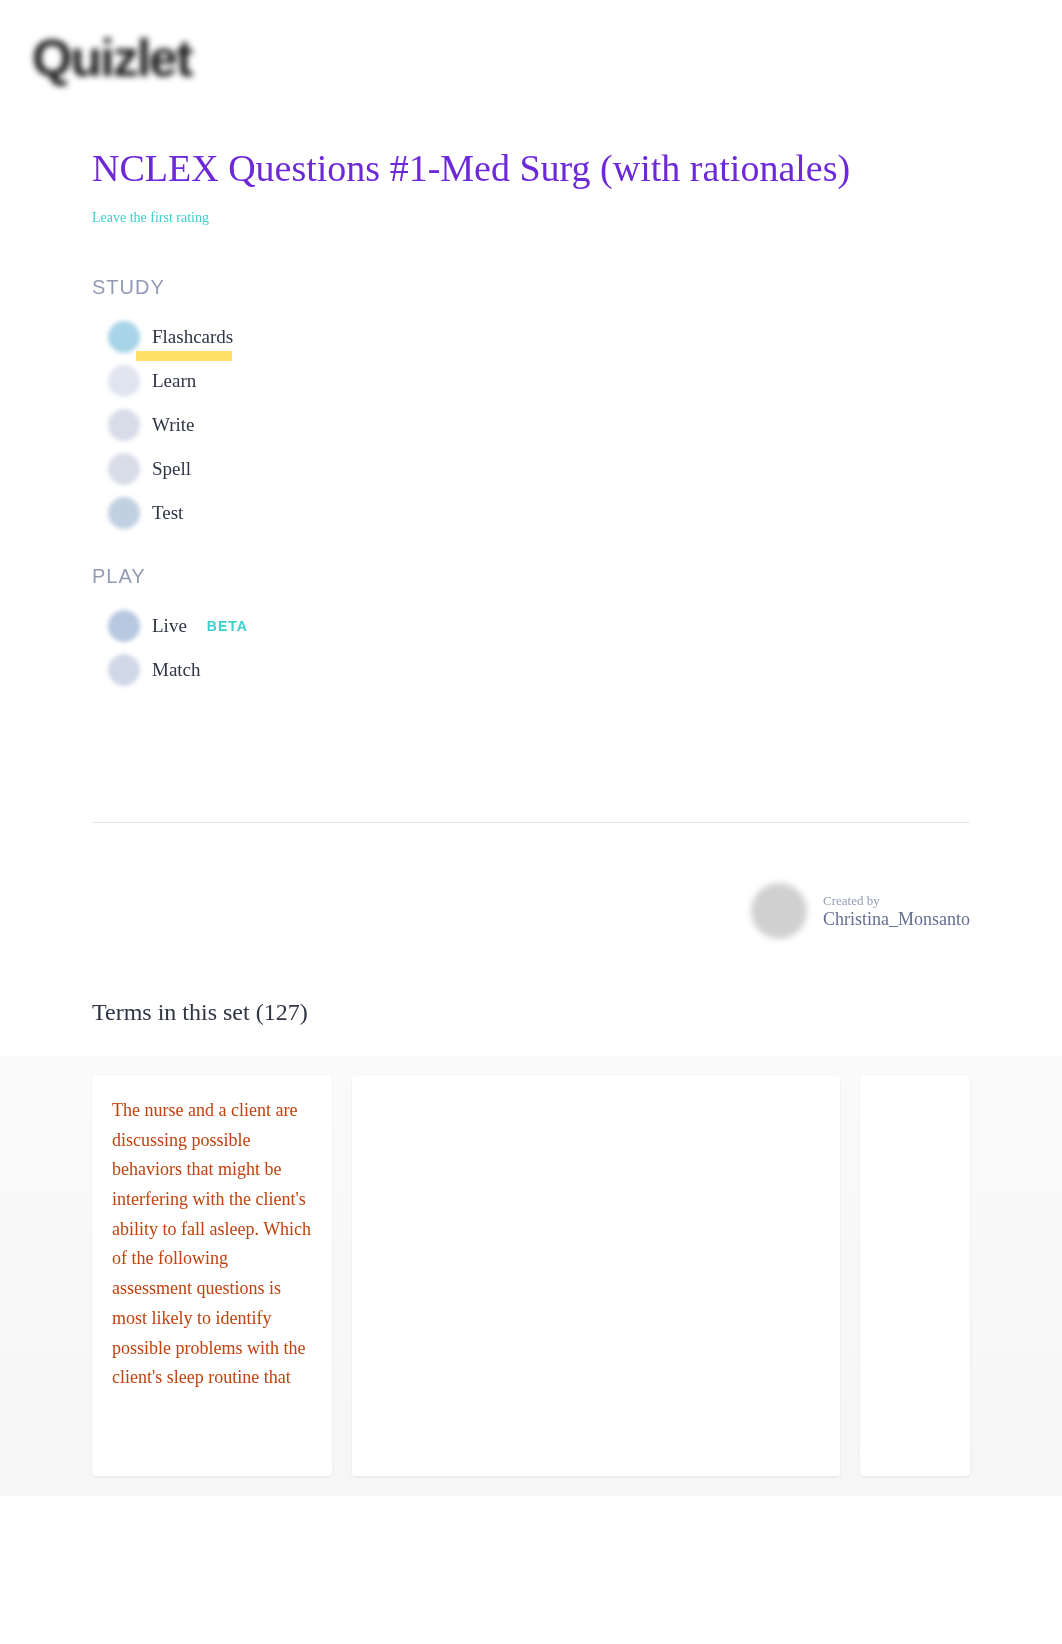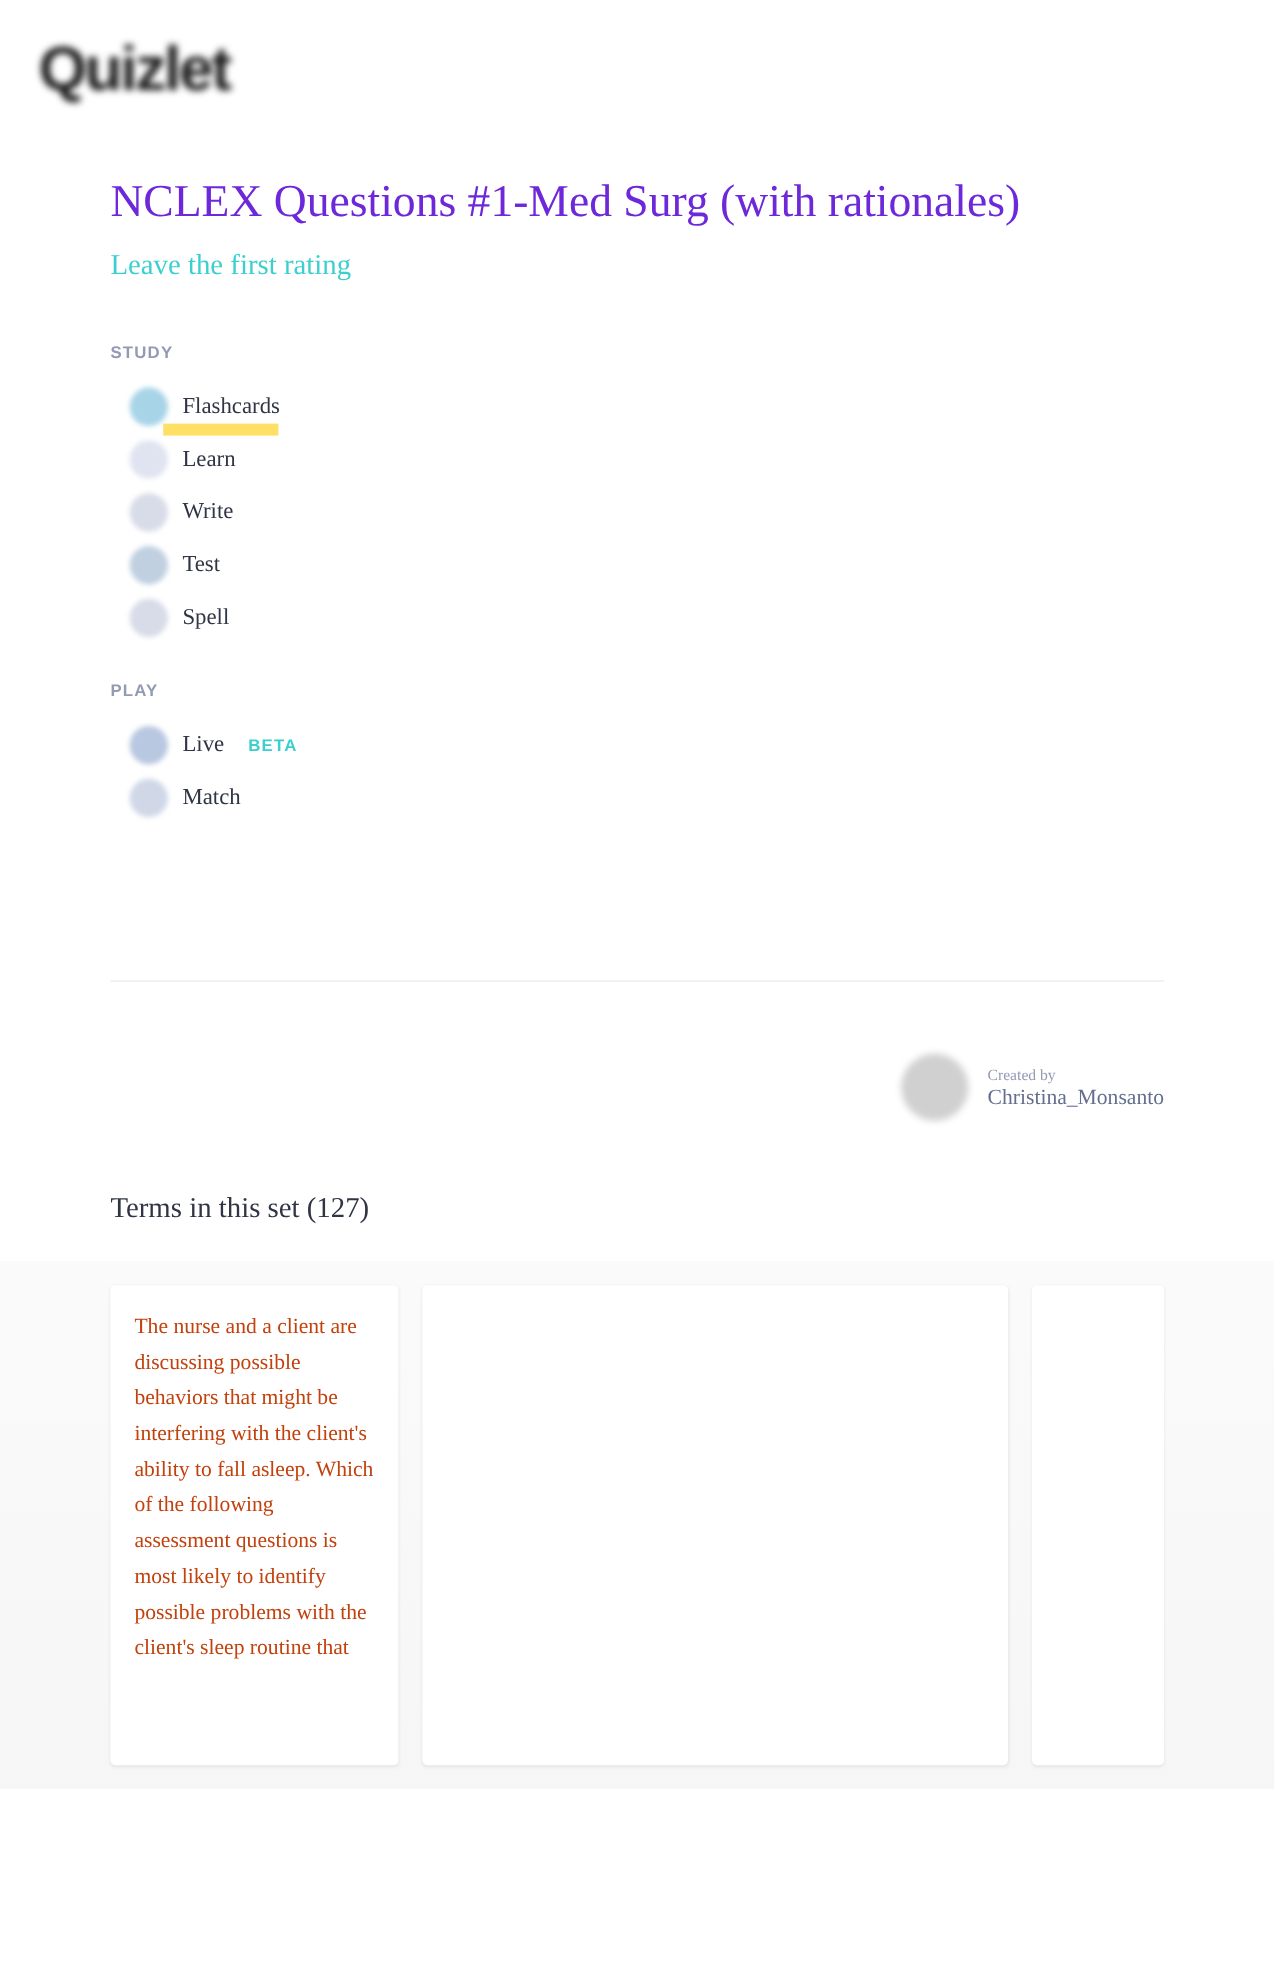--- a/index.html
+++ b/index.html
@@ -35,31 +35,31 @@
       font-size: 38px;
       font-weight: 400;
       color: #6d28d9;
       margin-top: 30px;
       margin-bottom: 18px;
       font-family: Georgia, serif;
     }
     
     .rating-link {
       color: #3ccfcf;
-      font-size: 24px;
+      font-size: 14px;
       font-family: Georgia, serif;
       cursor: pointer;
       display: inline-block;
       margin-bottom: 50px;
       text-align: right;
     }
     
     .section-label {
-      font-size: 14px;
-      font-weight: 700;
+      font-size: 20px;
+      font-weight: 400;
       letter-spacing: 1px;
       color: #939bb4;
       margin-bottom: 16px;
     }
     
     .mode-list {
       list-style: none;
       margin-bottom: 30px;
     }
     
@@ -227,26 +227,26 @@
     </li>
     <li class="mode-item">
       <span class="mode-icon learn"></span>
       <span class="mode-label">Learn</span>
     </li>
     <li class="mode-item">
       <span class="mode-icon write"></span>
       <span class="mode-label">Write</span>
     </li>
     <li class="mode-item">
+      <span class="mode-icon spell"></span>
+      <span class="mode-label">Spell</span>
+    </li>
+    <li class="mode-item">
       <span class="mode-icon test"></span>
       <span class="mode-label">Test</span>
-    </li>
-    <li class="mode-item">
-      <span class="mode-icon spell"></span>
-      <span class="mode-label">Spell</span>
     </li>
   </ul>
   
   <div class="section-label">PLAY</div>
   
   <ul class="mode-list">
     <li class="mode-item">
       <span class="mode-icon live"></span>
       <span class="mode-label">Live</span>
       <span class="beta-badge">BETA</span>

